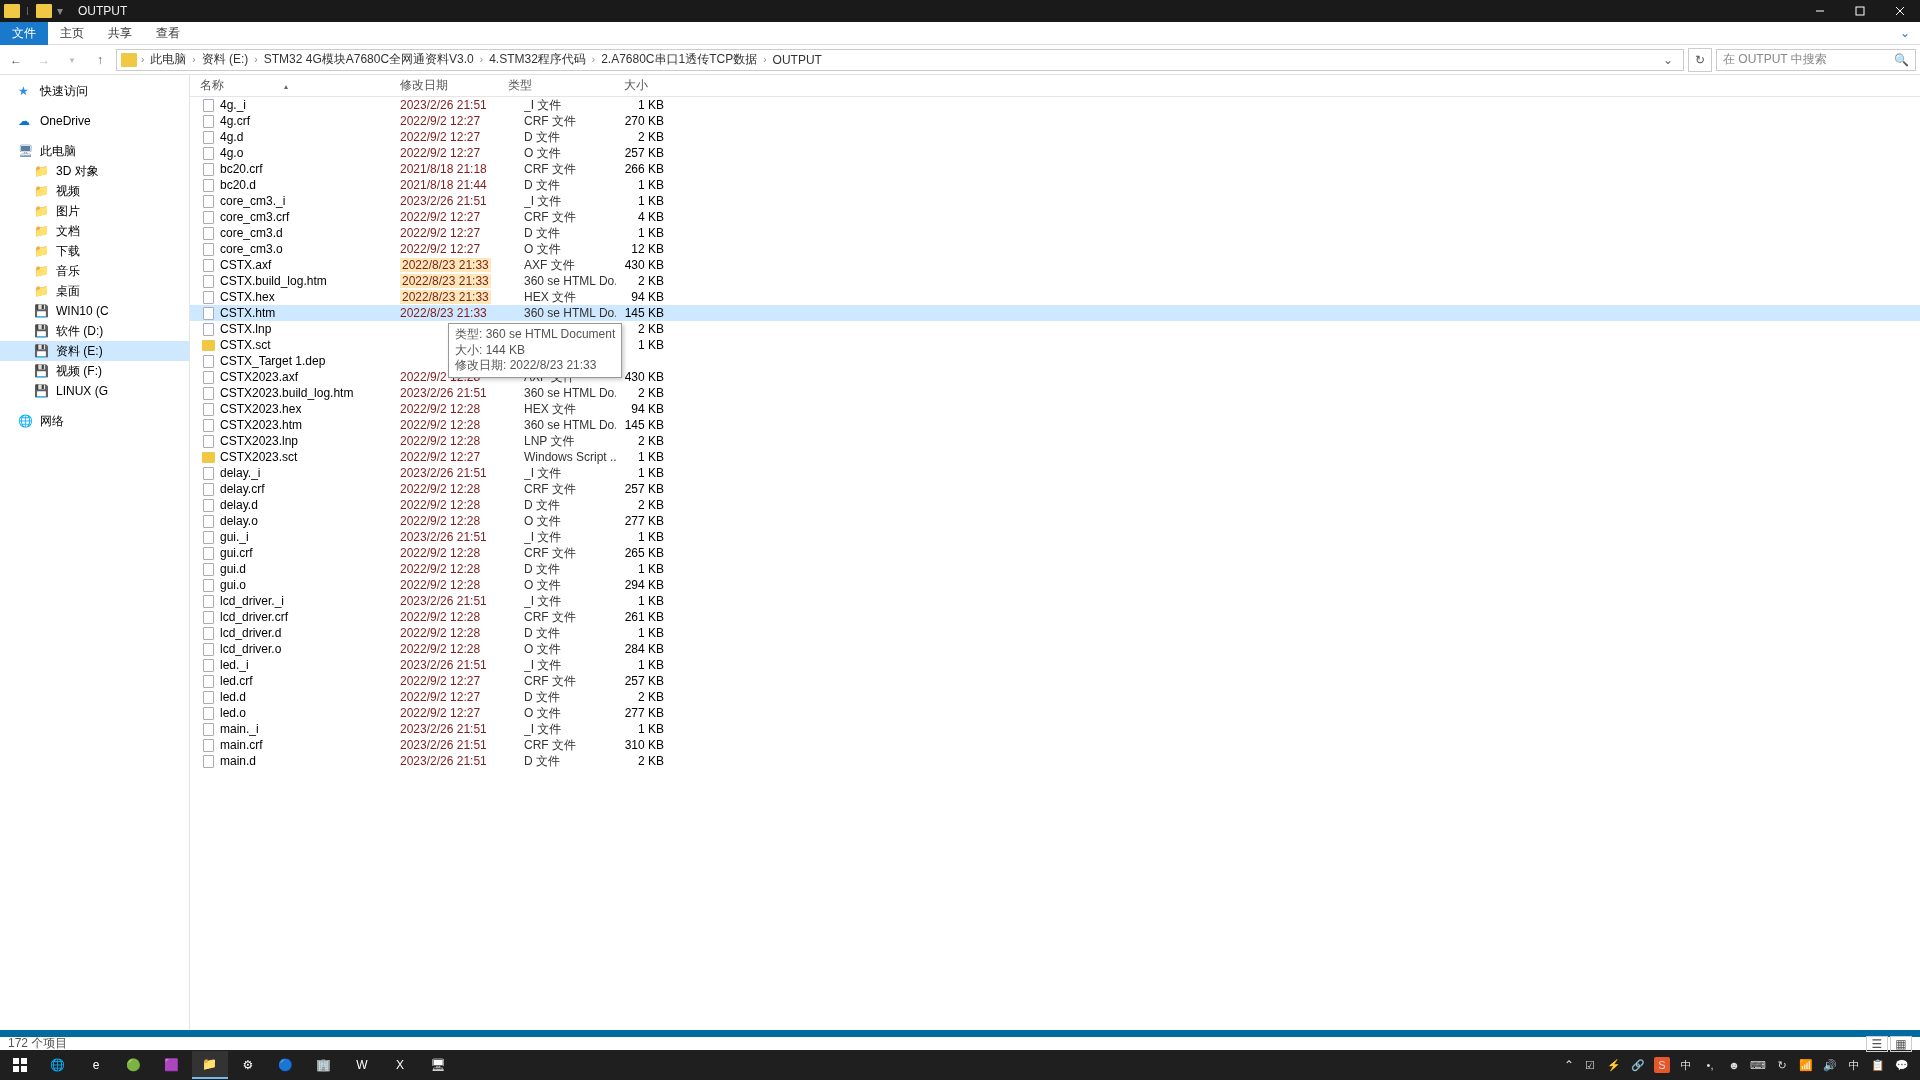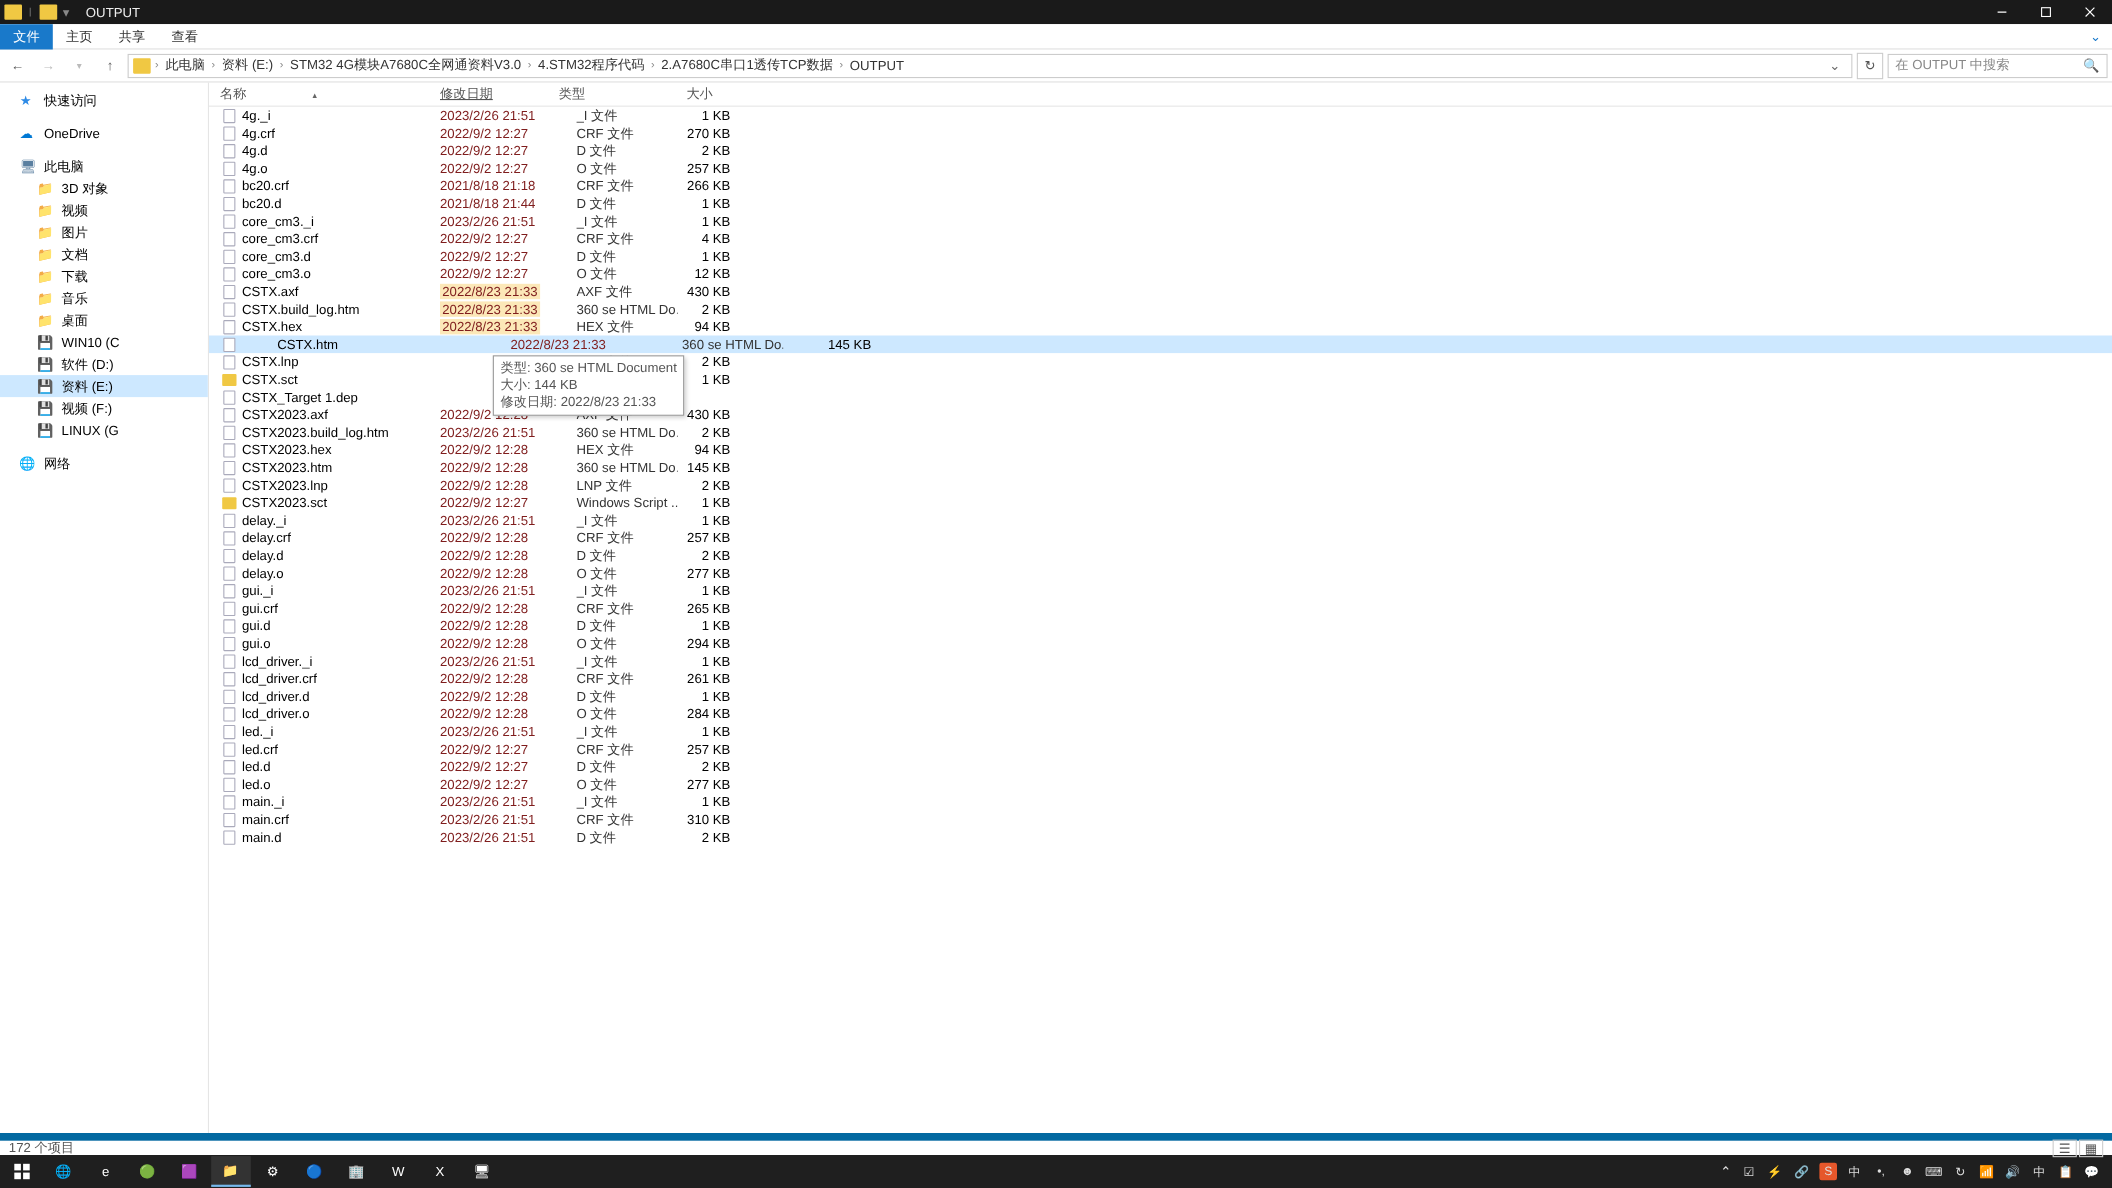--- a/index.html
+++ b/index.html
@@ -36,28 +36,28 @@
 .si-star { color: #2e8be6; }
 .si-cloud { color: #0078d4; }
 .si-pc { color: #5a7fa0; }
 .si-drive { color: #8899aa; }
 .si-net { color: #5a7fa0; }
 .side-spacer { height: 10px; }
 
 .filepane { flex: 1; display: flex; flex-direction: column; overflow: hidden; position: relative; }
 .columns { display: flex; border-bottom: 1px solid #e5e5e5; height: 22px; align-items: center; color: #555; padding-left: 10px; }
 .col-name { width: 200px; }
-.col-date { width: 108px; text-decoration: underline; }
+.col-date { width: 108px; }
 .col-type { width: 92px; }
 .col-size { width: 58px; text-align: right; padding-right: 10px; }
 .sort-arrow { font-size: 8px; color: #666; margin-left: 60px; }
 
 .filelist { flex: 1; overflow-y: scroll; }
 .row { display: flex; align-items: center; height: 16px; padding-left: 10px; cursor: default; }
-.row.selected { background: #cde8ff; gap: 32px; }
+.row.selected { background: #cde8ff; }
 .row .fi { width: 16px; height: 14px; margin-right: 4px; display: inline-flex; align-items: center; justify-content: center; flex-shrink: 0; }
 .fi-file { border: 1px solid #aab; border-radius: 1px; background: #fff; width: 11px; height: 13px; }
 .fi-sct { background: #f0c843; border-radius: 1px; width: 13px; height: 11px; }
 .row .rname { width: 180px; white-space: nowrap; overflow: hidden; }
 .row .rdate { width: 108px; color: #7f1d1d; }
 .row .rtype { width: 92px; color: #333; white-space: nowrap; overflow: hidden; margin-left: 16px; }
 .row .rsize { width: 58px; text-align: right; padding-right: 10px; }
 
 .tooltip { position: absolute; background: #fff; border: 1px solid #999; padding: 3px 6px; color: #555; box-shadow: 2px 2px 4px rgba(0,0,0,0.2); line-height: 1.3; top: 248px; left: 258px; z-index: 10; }
 

